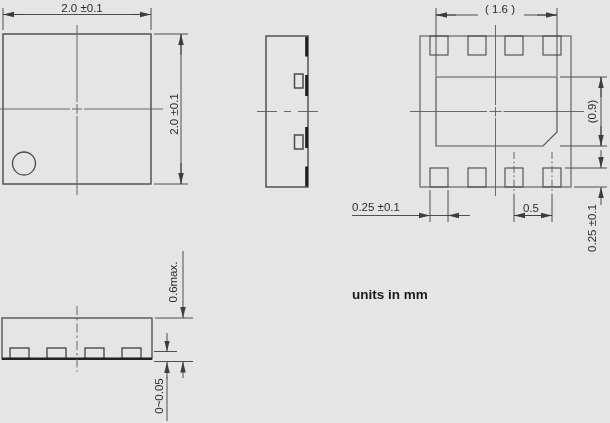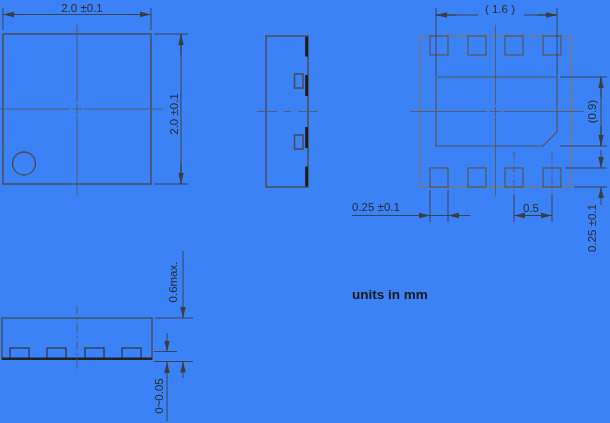--- a/index.html
+++ b/index.html
@@ -1,19 +1,19 @@
 <!DOCTYPE html>
 <html><head>
 <meta charset="utf-8">
 <style>
   html, body { margin: 0; padding: 0; background: #ffffff; }
   .stage {
     position: relative;
     width: 610px; height: 423px;
-    background: #3b82f6;
+    background: #e5e5e5;
     font-family: "Liberation Sans", sans-serif;
     overflow: hidden;
   }
   svg { display: block; }
   text {
     font-family: "Liberation Sans", sans-serif;
     font-size: 11.5px;
     fill: #2b2b2b;
   }
   .note-text { font-size: 13.5px; font-weight: bold; fill: #1a1a1a; }

